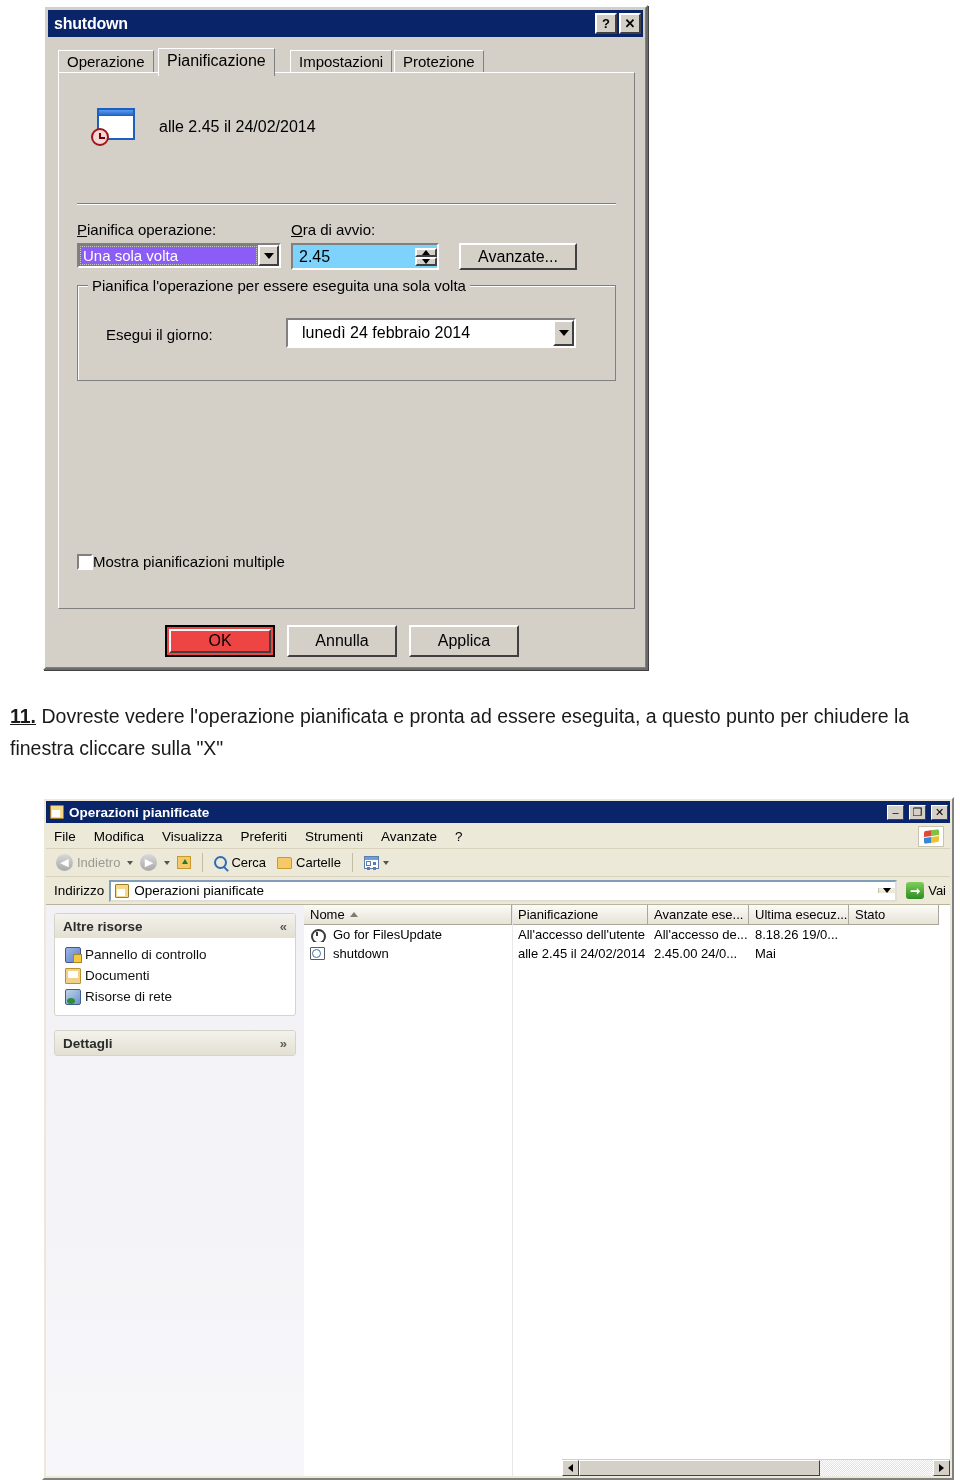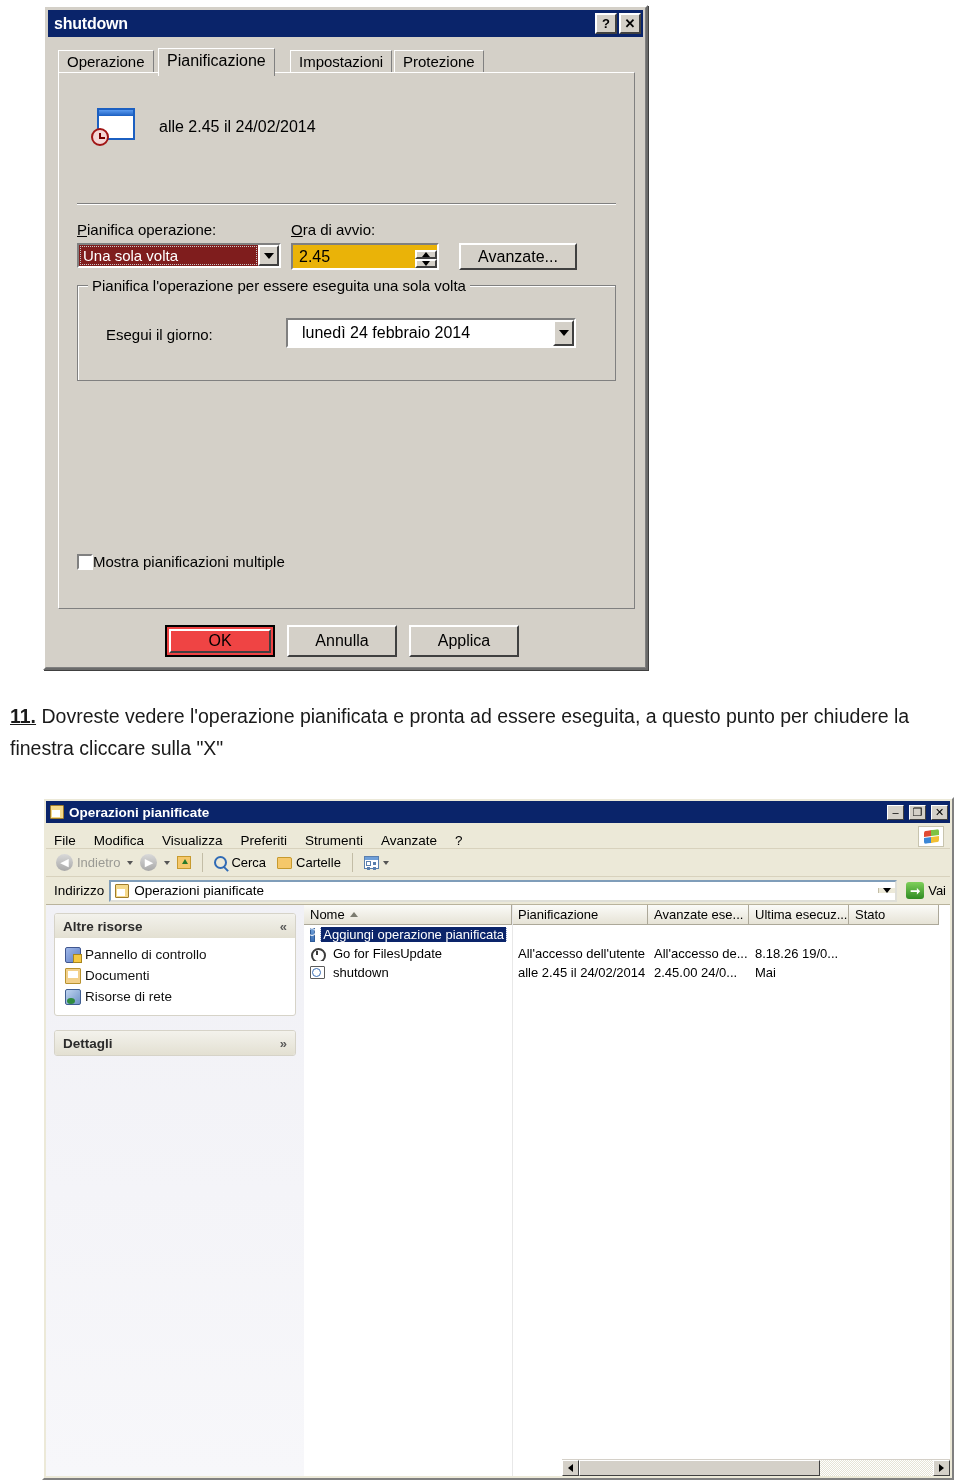--- a/index.html
+++ b/index.html
@@ -87,39 +87,39 @@
   .lbl-sched { position:absolute; left:18px; top:148px; }
   .lbl-start { position:absolute; left:232px; top:148px; }
 
   .combo-sched {
     position:absolute; left:18px; top:170px; width:204px; height:25px;
     background:#ffffff;
     border:2px solid #808080; border-right-color:#ffffff; border-bottom-color:#ffffff;
     display:flex; align-items:stretch;
   }
   .combo-sched .sel {
-    flex:1; background:#7f1d1d; color:#ffffff; font-size:15px;
+    flex:1; background:#8b5cf6; color:#ffffff; font-size:15px;
     padding:1px 4px; outline:1px dotted #c8c8c8; outline-offset:-2px;
     display:flex; align-items:center; white-space:nowrap;
   }
   .arrowbtn {
     width:21px; background:#d4d0c8;
     border:2px solid #d4d0c8; border-top-color:#ffffff; border-left-color:#ffffff;
     border-right-color:#404040; border-bottom-color:#404040;
     display:flex; align-items:center; justify-content:center;
   }
   .tri-down { width:0;height:0;border-left:5px solid transparent;border-right:5px solid transparent;border-top:6px solid #000; }
   .tri-up   { width:0;height:0;border-left:4px solid transparent;border-right:4px solid transparent;border-bottom:5px solid #000; }
   .tri-dn-s { width:0;height:0;border-left:4px solid transparent;border-right:4px solid transparent;border-top:5px solid #000; }
 
   .spin-time {
     position:absolute; left:232px; top:170px; width:148px; height:27px;
-    background:#eab308;
+    background:#7dd3fc;
     border:2px solid #808080; border-right-color:#ffffff; border-bottom-color:#ffffff;
-    display:flex; align-items:flex-end;
+    display:flex; align-items:center;
   }
   .spin-time .val { flex:1; font-size:16px; padding:2px 6px; display:flex; align-items:center; }
   .spinner { width:22px; display:flex; flex-direction:column; }
   .spinner > div {
     flex:1; background:#d4d0c8;
     border:2px solid #d4d0c8; border-top-color:#ffffff; border-left-color:#ffffff;
     border-right-color:#404040; border-bottom-color:#404040;
     display:flex; align-items:center; justify-content:center;
   }
 
@@ -197,21 +197,21 @@
   .exp-ico::after{content:"";position:absolute;left:1px;top:4px;right:3px;bottom:1px;background:#fff;}
   .sysbtn {
     width:17px; height:15px; background:#d4d0c8;
     border:1px solid #fff; border-right-color:#404040; border-bottom-color:#404040;
     font-size:11px; color:#000; display:flex; align-items:center; justify-content:center;
     line-height:1;
   }
 
   .exp-menu {
     position:absolute; left:2px; top:25px; right:2px; height:25px;
-    background:#ece9d8; display:flex; align-items:flex-end; padding-left:8px;
+    background:#ece9d8; display:flex; align-items:center; padding-left:8px;
     border-bottom:1px solid #d8d2bd;
   }
   .exp-menu .mi { font-size:13.5px; color:#000; margin-right:18px; white-space:nowrap; }
   .winflag {
     position:absolute; right:6px; top:2px; width:26px; height:21px;
     background:#ffffff; border:1px solid #c8c4ae;
     display:flex; align-items:center; justify-content:center;
   }
   .winflag i { display:block; width:15px; height:13px;
     background:
@@ -549,30 +549,20 @@
           <span class="sortasc"></span>
         </div>
         <div class="lv-col lv-sched">Pianificazione</div>
         <div class="lv-col lv-next">Avanzate ese...</div>
         <div class="lv-col lv-last">Ultima esecuz...</div>
         <div class="lv-col lv-state">Stato</div>
       </div>
 
       <div class="lv-rows">
 
-        <div class="lv-row sel">
-          <div class="lv-cell lv-name">
-            <span class="ic-add"></span>
-            <span class="nm">Aggiungi operazione pianificata</span>
-          </div>
-          <div class="lv-cell lv-sched"></div>
-          <div class="lv-cell lv-next"></div>
-          <div class="lv-cell lv-last"></div>
-          <div class="lv-cell lv-state"></div>
-        </div>
 
         <div class="lv-row">
           <div class="lv-cell lv-name">
             <span class="ic-task"></span>
             <span class="nm">Go for FilesUpdate</span>
           </div>
           <div class="lv-cell lv-sched">All'accesso dell'utente</div>
           <div class="lv-cell lv-next">All'accesso de...</div>
           <div class="lv-cell lv-last">8.18.26  19/0...</div>
           <div class="lv-cell lv-state"></div>

